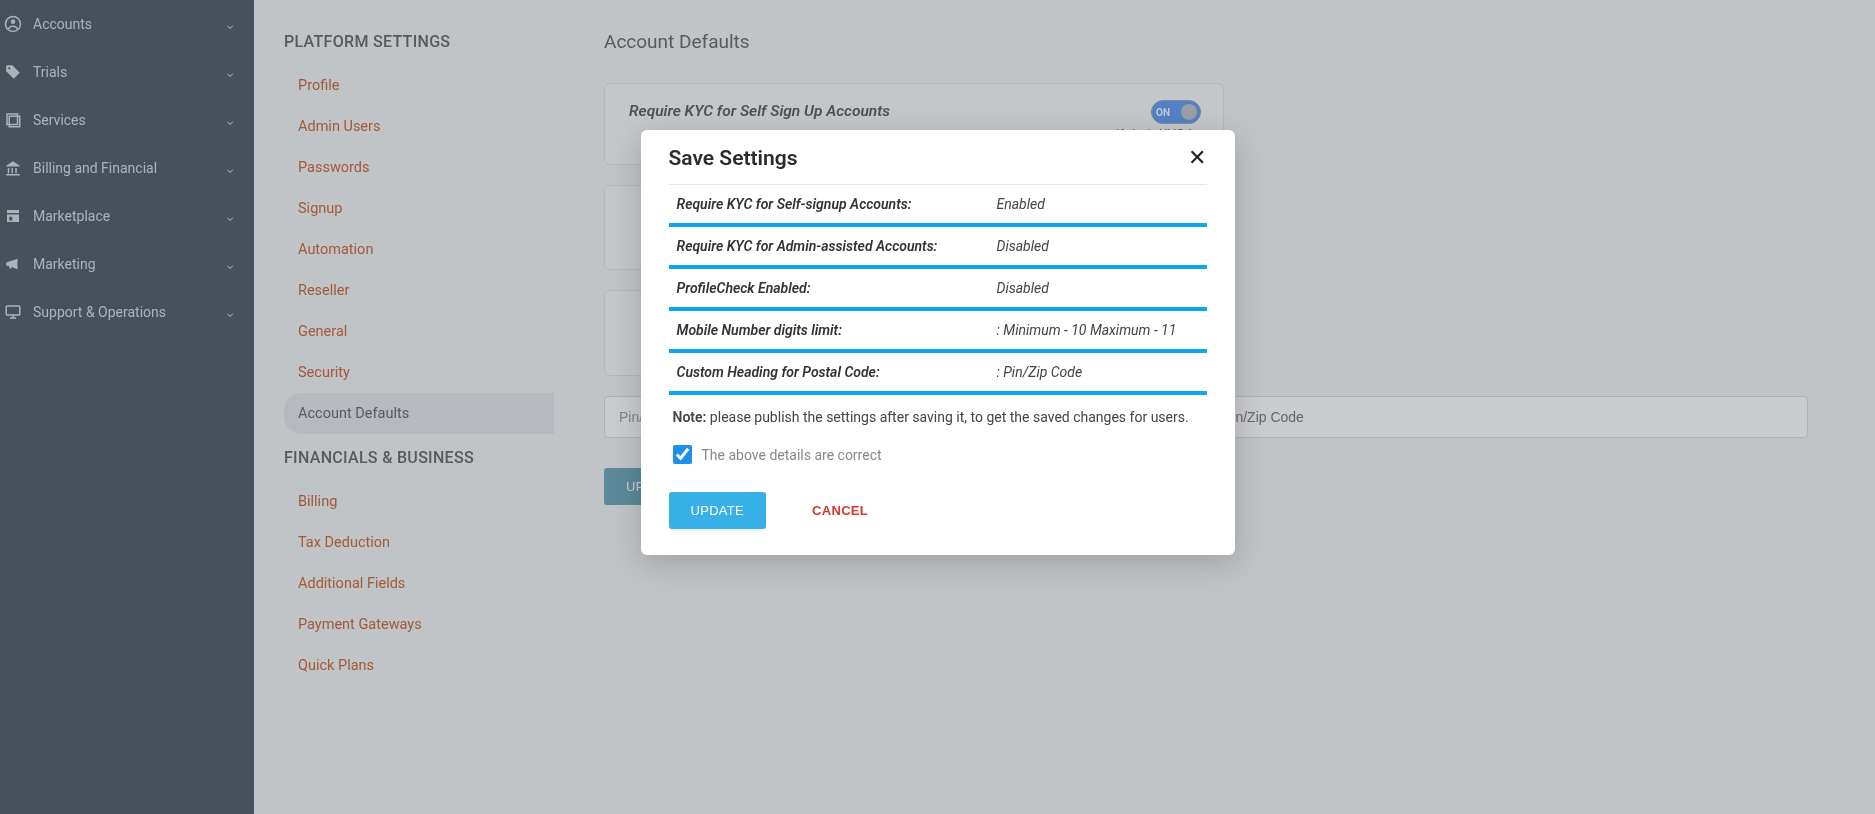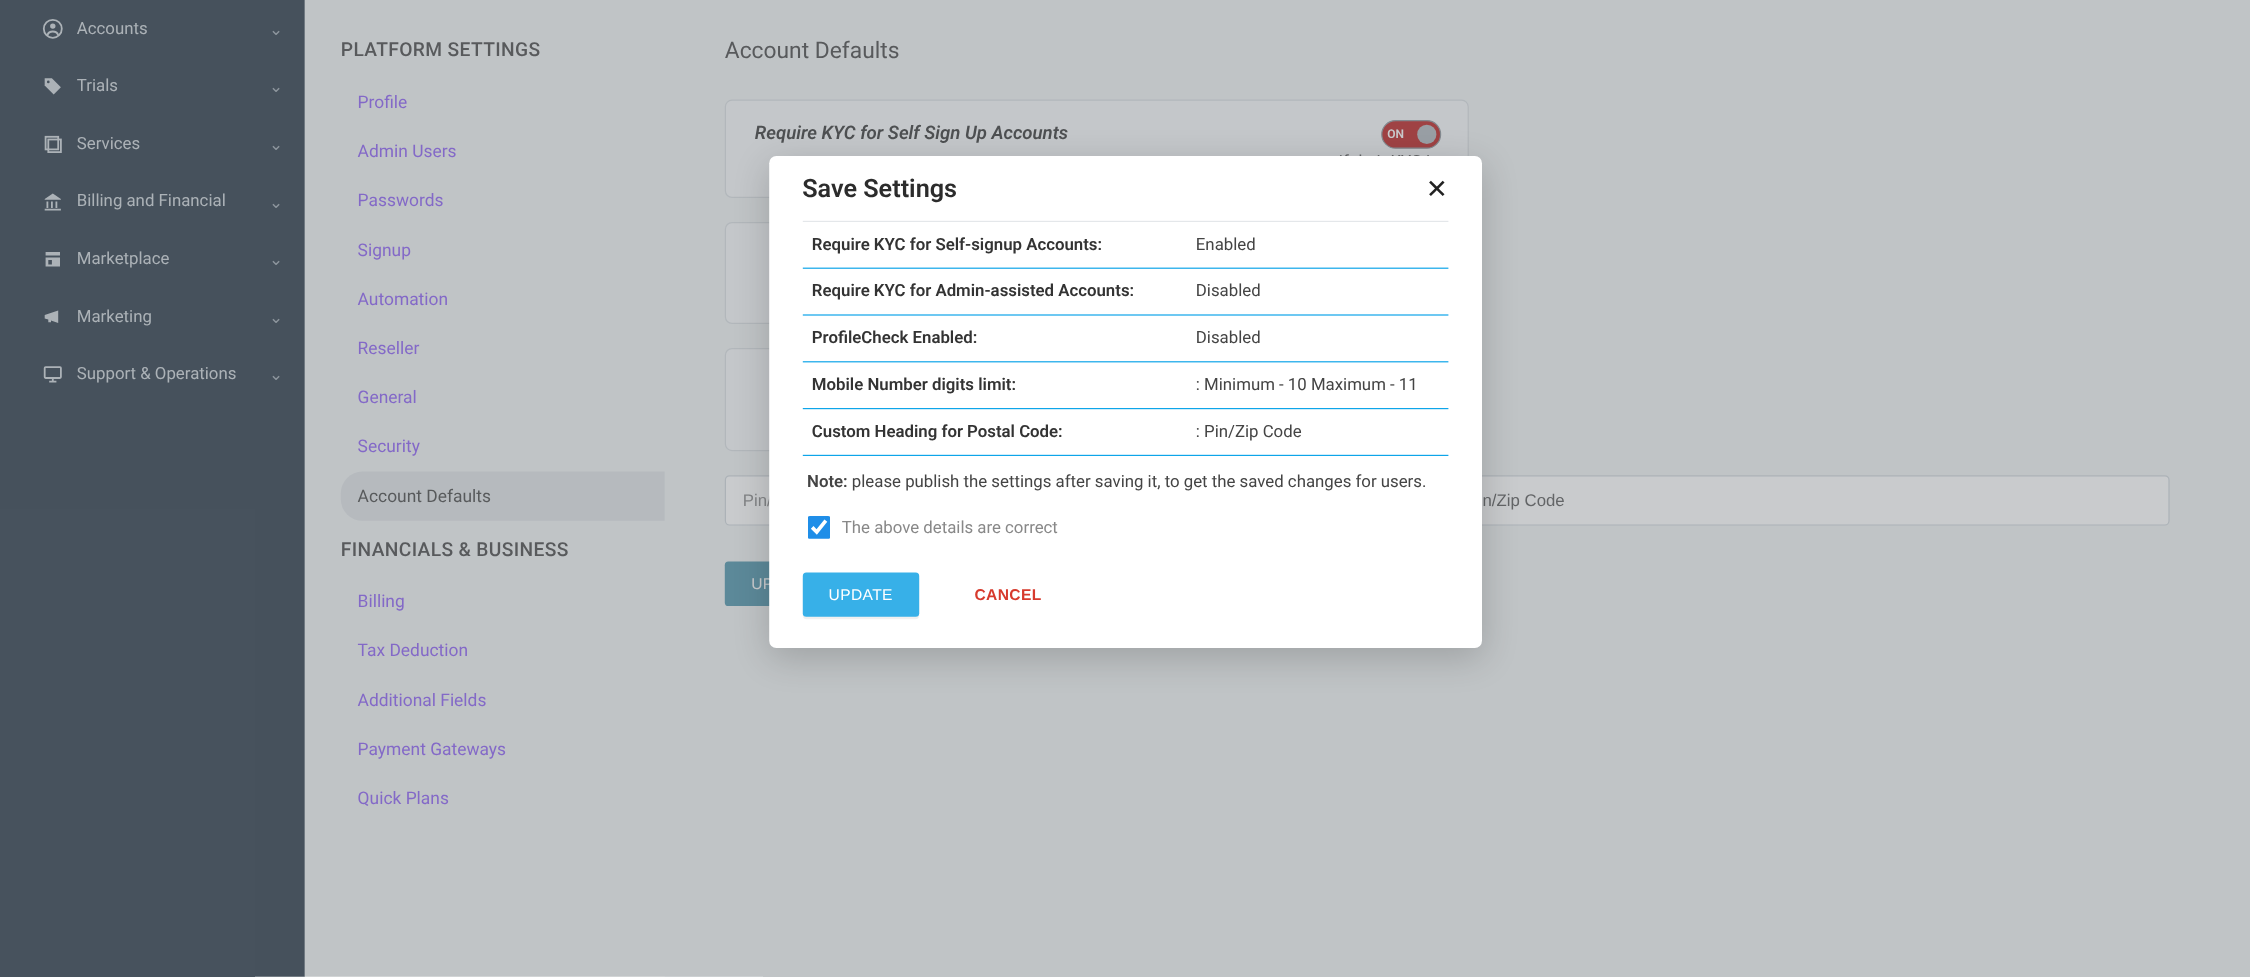--- a/index.html
+++ b/index.html
@@ -16,21 +16,21 @@
     position: absolute;
     left: 0; top: 0;
     width: 254px;
     height: 100%;
     background: #263544;
     padding-top: 0;
   }
   .nav-item {
     display: flex;
     align-items: center;
-    padding: 14px 34px;
+    padding: 14px 3px;
     color: #cfd6db;
     font-size: 14px;
     cursor: pointer;
     position: relative;
   }
   .nav-item .icon {
     width: 20px; height: 20px;
     margin-right: 10px;
     display: inline-flex;
     align-items: center; justify-content: center;
@@ -55,21 +55,21 @@
   }
   .settings-group-title {
     font-size: 16px;
     color: #444;
     font-weight: 500;
     letter-spacing: 0.3px;
     padding: 14px 10px 14px 0;
   }
   .settings-item {
     font-size: 14.5px;
-    color: #8b5cf6;
+    color: #c2410c;
     padding: 12px 10px 12px 14px;
     cursor: pointer;
     border-radius: 18px 0 0 18px;
   }
   .settings-item.active {
     background: #dfe3e6;
     color: #444;
   }
   .main-panel {
     flex: 1;
@@ -108,21 +108,21 @@
     position: absolute;
     top: 16px; right: 22px;
     width: 50px; height: 24px;
     border-radius: 12px;
     border: 1px solid #8a9198;
     display: flex; align-items: center;
     padding: 0 4px;
     font-size: 10px;
     font-weight: 600;
   }
-  .toggle.on { background: #b91c1c; color: #fff; justify-content: flex-start; }
+  .toggle.on { background: #3b82f6; color: #fff; justify-content: flex-start; }
   .toggle.off { background: #dcdfe2; color: #666; justify-content: flex-end; }
   .toggle .knob {
     width: 16px; height: 16px; border-radius: 50%;
     background: #8a9198;
     position: absolute;
   }
   .toggle.on .knob { right: 3px; background: #b0b6bc; }
   .toggle.off .knob { left: 3px; background: #8a9198; }
   .text-input {
     width: 600px;
@@ -177,23 +177,24 @@
     font-size: 22px; color: #222; cursor: pointer;
     background: none; border: none;
     line-height: 1;
   }
   .dialog-table {
     border-top: 1px solid #e4e7ea;
     margin-bottom: 14px;
   }
   .dialog-row {
     display: flex;
-    border-bottom: 1px solid #0ea5e9;
+    border-bottom: 4px solid #0ea5e9;
     padding: 11px 8px;
     font-size: 14px;
+    font-style: italic;
   }
   .dialog-row .k { flex: 0 0 320px; font-weight: 600; color: #333; }
   .dialog-row .v { flex: 1; color: #444; }
   .dialog-note {
     font-size: 14px; color: #444; margin-bottom: 20px;
     padding: 0 4px;
   }
   .dialog-note b { font-weight: 600; }
   .confirm-row {
     display: flex; align-items: center; gap: 10px;

